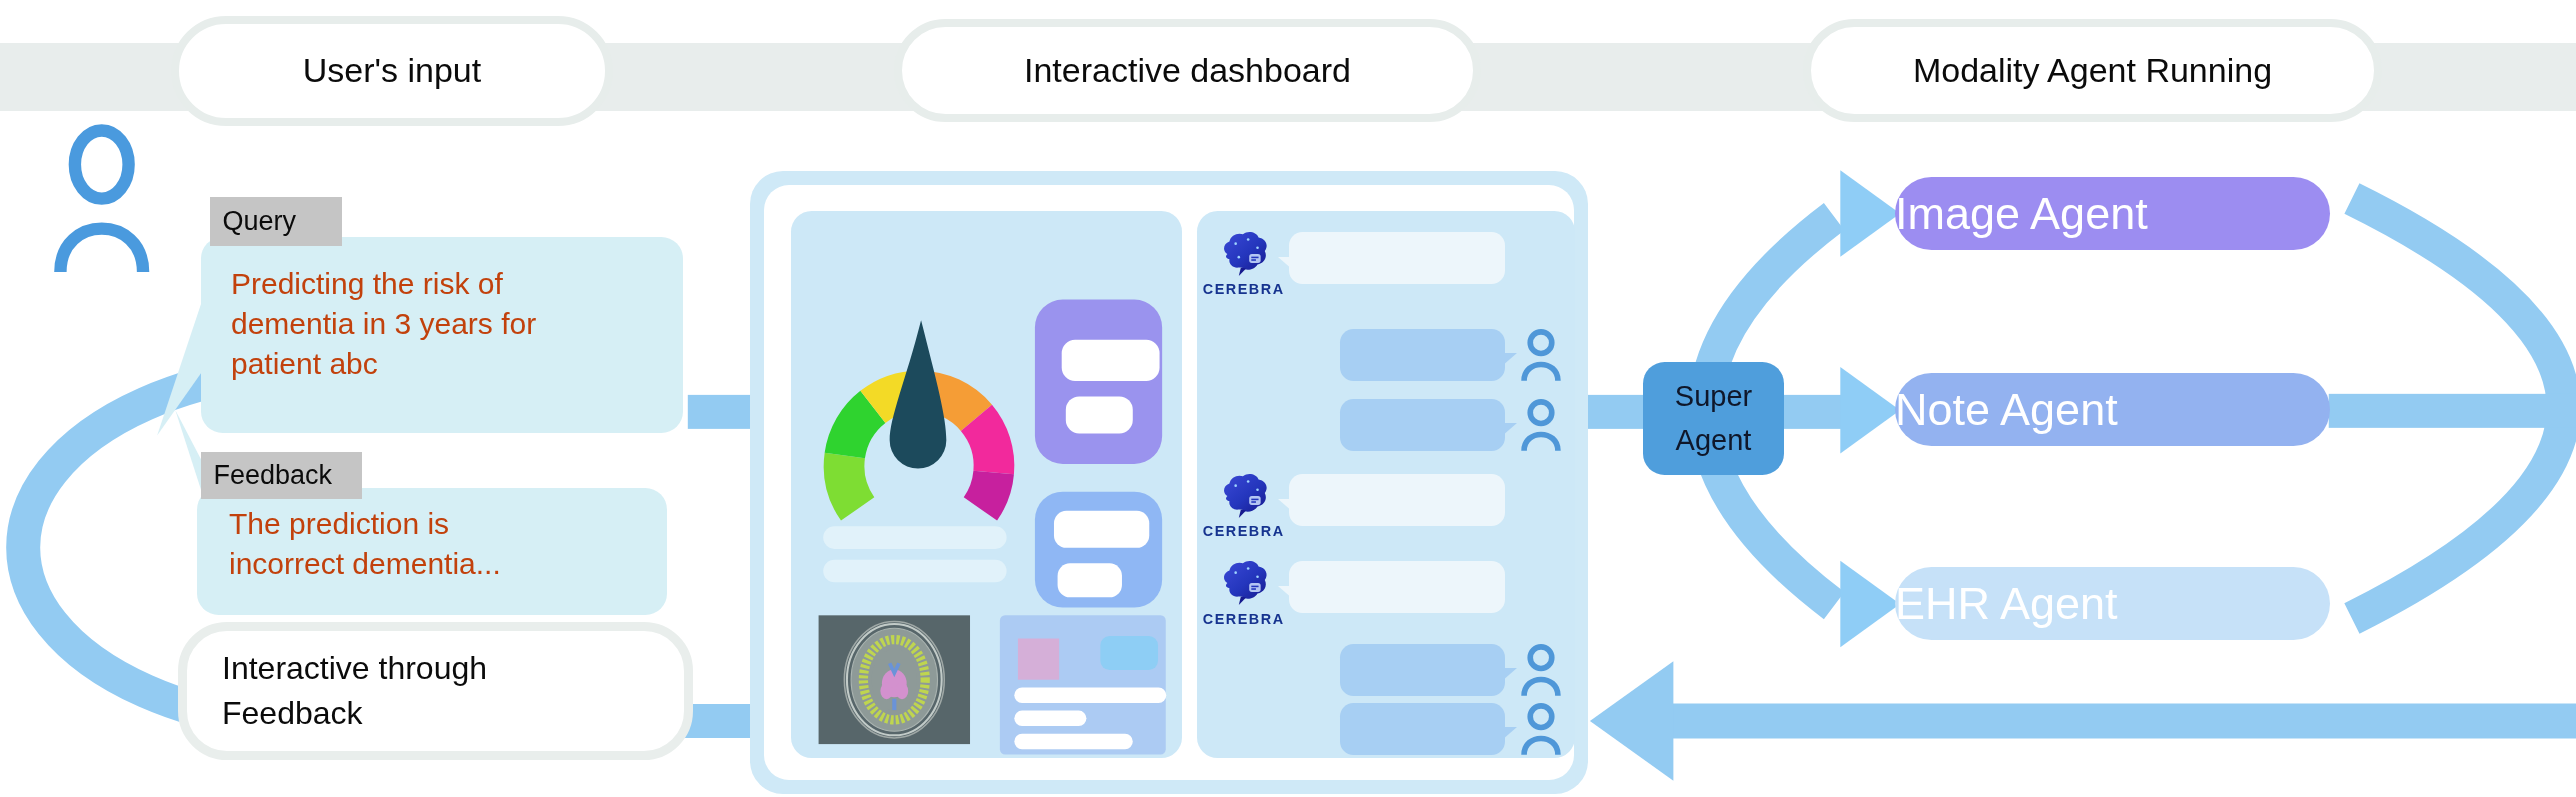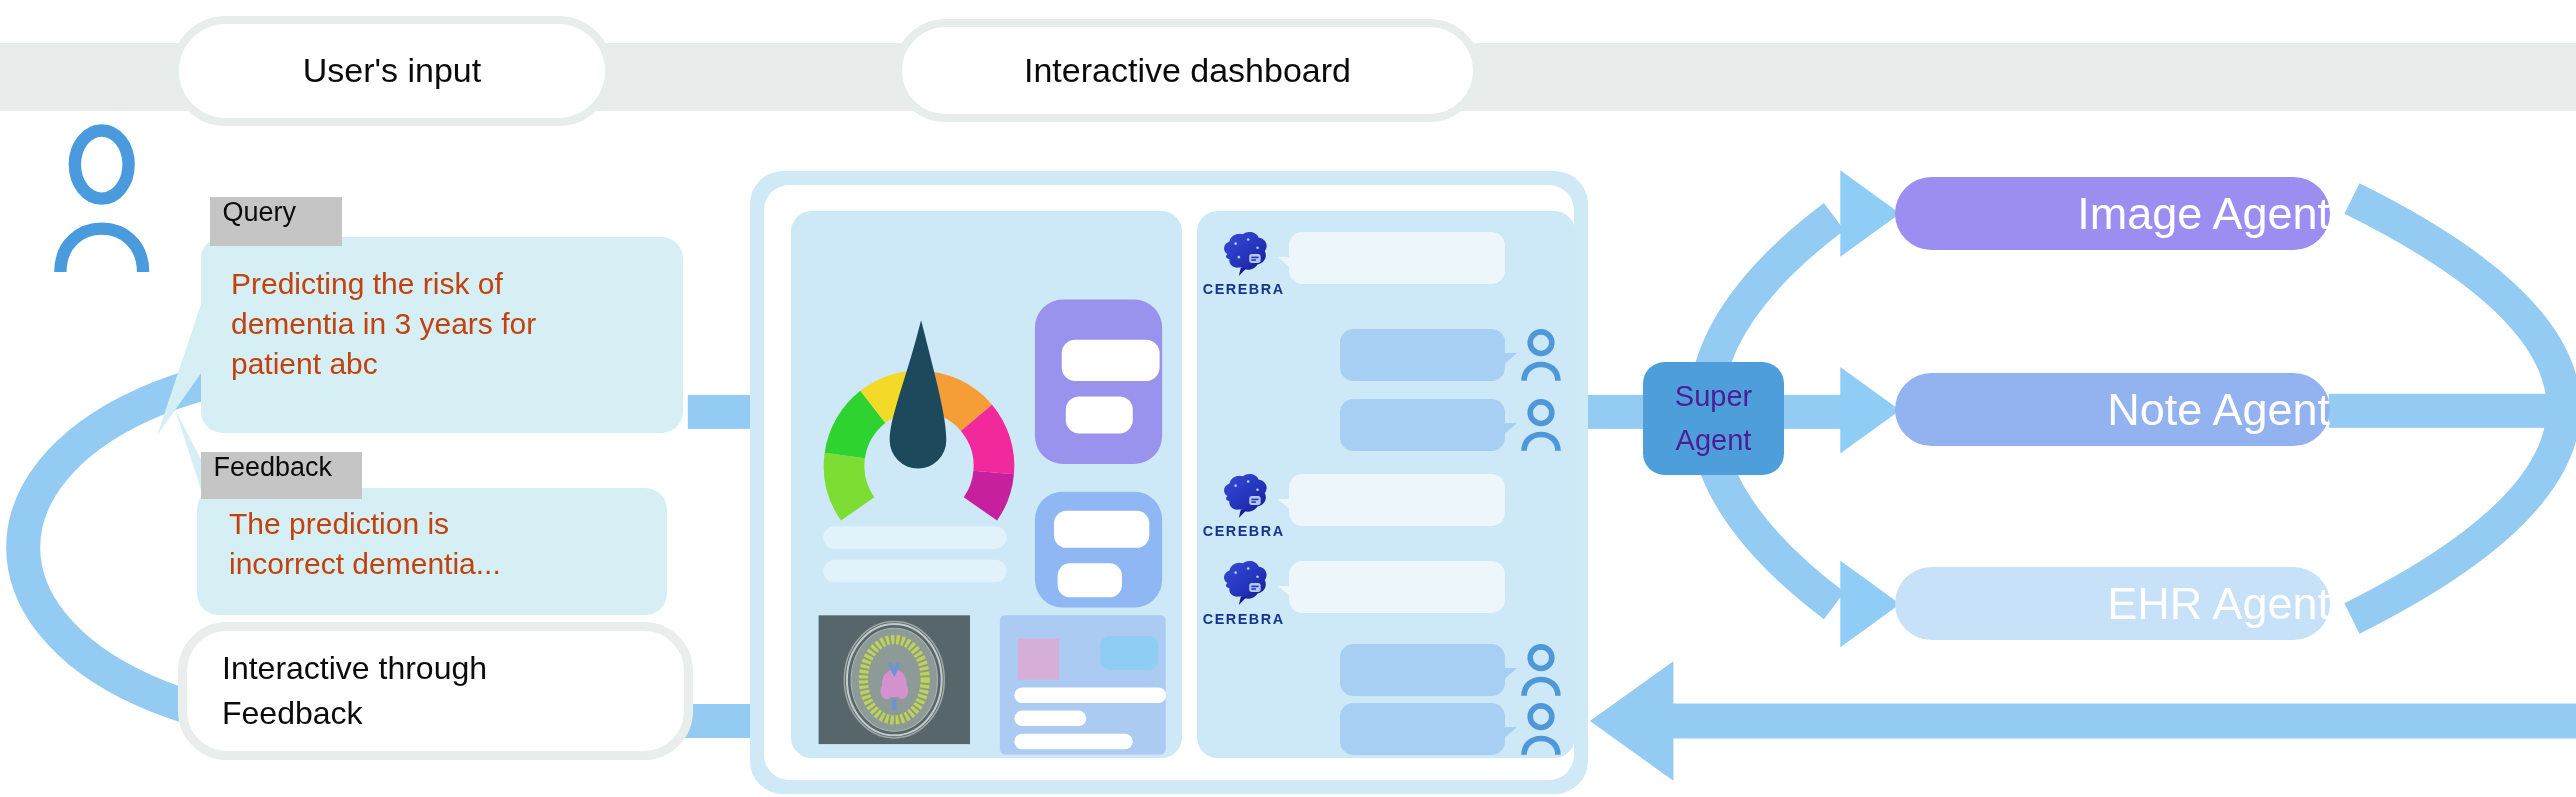--- a/index.html
+++ b/index.html
@@ -8,21 +8,21 @@
   svg.bg{position:absolute;left:0;top:0;width:3151px;height:798px;}
   .abs{position:absolute;}
 
   
   .hpill{position:absolute;background:#ffffff;border:8.2px solid #e7edeb;border-radius:62px;
          display:flex;align-items:center;justify-content:center;text-align:left;
          font-size:34px;font-weight:500;color:#0b0b0b;box-sizing:border-box;line-height:1.25;}
 
   
   .glabel{position:absolute;background:#c5c5c5;color:#0b0b0b;font-size:27px;
-          display:flex;padding-left:12.4px;z-index:3;}
+          display:flex;align-items:center;padding-left:12.4px;z-index:3;}
   .cbubble{position:absolute;background:#d6eff5;border-radius:21.6px;z-index:2;}
   .cbubble .txt{font-size:30px;line-height:1.34;color:#c2410c;}
 
   .refine{position:absolute;background:#ffffff;border:9.3px solid #e9eeec;border-radius:49px;
           box-sizing:border-box;display:flex;align-items:center;z-index:2;}
   .refine .txt{font-size:32px;line-height:1.42;margin-left:35px;width:319px;color:#0b0b0b;}
 
   
   .dash{position:absolute;left:750px;top:171px;width:838px;height:623px;
         background:#cfe9f7;border-radius:33px;z-index:2;}
@@ -38,23 +38,23 @@
      border-top:0 solid transparent;border-bottom:13.4px solid transparent;border-right:15.5px solid #edf6fb;}
   .user-bubble{position:absolute;background:#a7cff3;border-radius:13.4px;width:165px;height:52px;}
   .user-bubble::after{content:'';position:absolute;right:-12.4px;top:24px;width:0;height:0;
      border-top:0 solid transparent;border-bottom:13.4px solid transparent;border-left:15.5px solid #a7cff3;}
   .cerebra-label{position:absolute;width:82px;text-align:center;font-size:14.4px;font-weight:bold;
      letter-spacing:1.5px;color:#16338f;}
 
   
   .super{position:absolute;left:1643px;top:362px;width:141px;height:113px;border-radius:21.6px;
          display:flex;align-items:center;justify-content:center;text-align:center;
-         color:#4c1d95;font-size:29px;line-height:1.5;z-index:2;}
+         color:#0f172a;font-size:29px;line-height:1.5;z-index:2;}
   .apill{position:absolute;left:1895px;width:435px;height:73px;border-radius:37px;
-         display:flex;align-items:center;justify-content:flex-end;color:#ffffff;font-size:45px;z-index:2;}
+         display:flex;align-items:center;justify-content:flex-start;color:#ffffff;font-size:45px;z-index:2;}
 </style>
 </head>
 <body>
 
 <div class="stage">
 
   <svg class="bg" viewBox="0 0 6116 1548">
 
     <rect x="0" y="83" width="5985" height="132" fill="#e8edec"></rect>
     <polygon points="5975,28 5975,270 6112,149" fill="#e8edec"></polygon>
@@ -81,20 +81,23 @@
 
     <path d="M 5450 797 L 5865 797 A 75 75 0 0 1 5940 872 L 5940 1324 A 75 75 0 0 1 5865 1399 L 3240 1399" stroke="#93cbf2" stroke-width="68" fill="none"></path>
     <polygon points="3086,1399 3248,1283 3248,1515" fill="#93cbf2"></polygon>
   </svg>
 
   <div class="hpill" style="left:171px;top:15.5px;width:442px;height:110px;">
     <span>User's input</span>
   </div>
   <div class="hpill" style="left:894px;top:18.5px;width:587px;height:103px;">
     <span>Interactive dashboard</span>
+  </div>
+  <div class="hpill" style="left:1803px;top:18.5px;width:579px;height:103px;">
+    <span>Modality Agent Running</span>
   </div>
 
   <svg class="abs" style="left:49px;top:117px;" width="106" height="155" viewBox="0 0 205 300">
     <ellipse cx="102" cy="92" rx="52" ry="66" fill="none" stroke="#4a9ade" stroke-width="24"></ellipse>
     <path d="M 22 300 C 22 188 182 188 182 300" fill="none" stroke="#4a9ade" stroke-width="24"></path>
   </svg>
 
   <div class="glabel" style="left:210px;top:197px;width:120px;height:49px;">
     <span>Query</span>
   </div>

